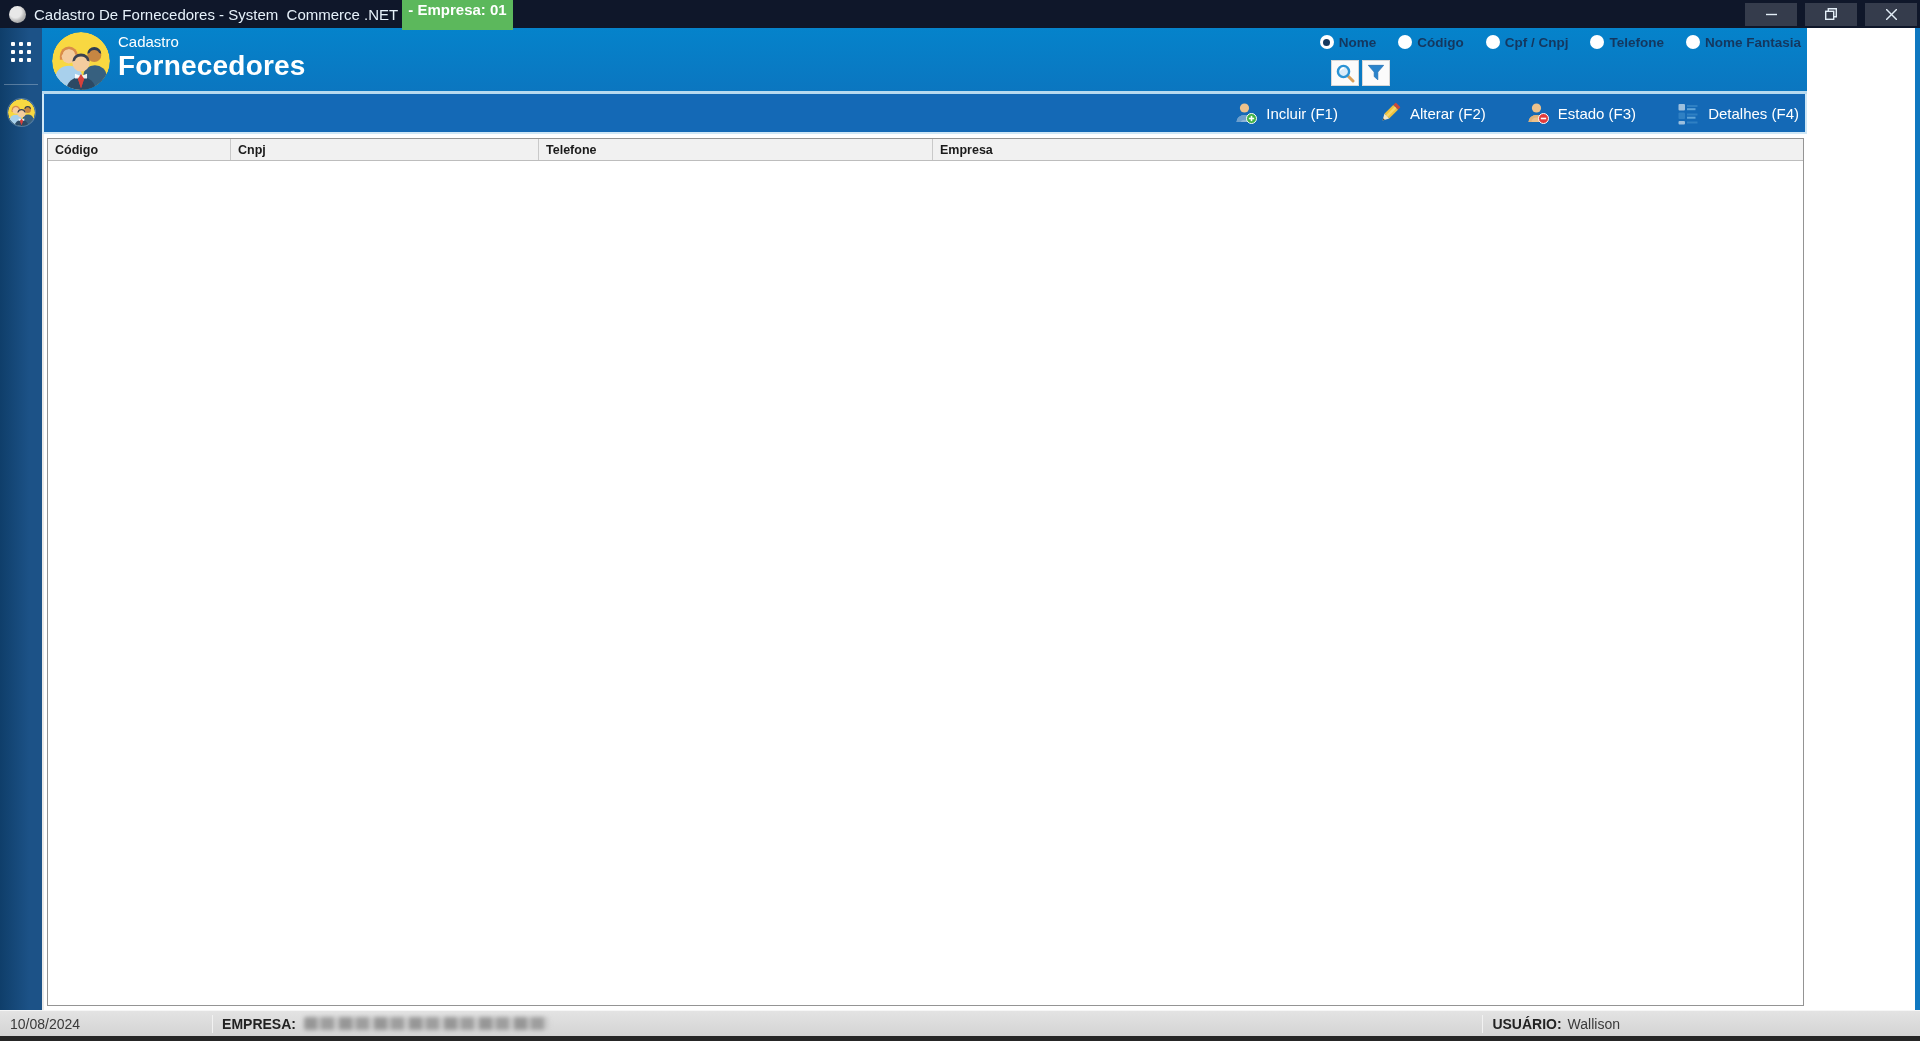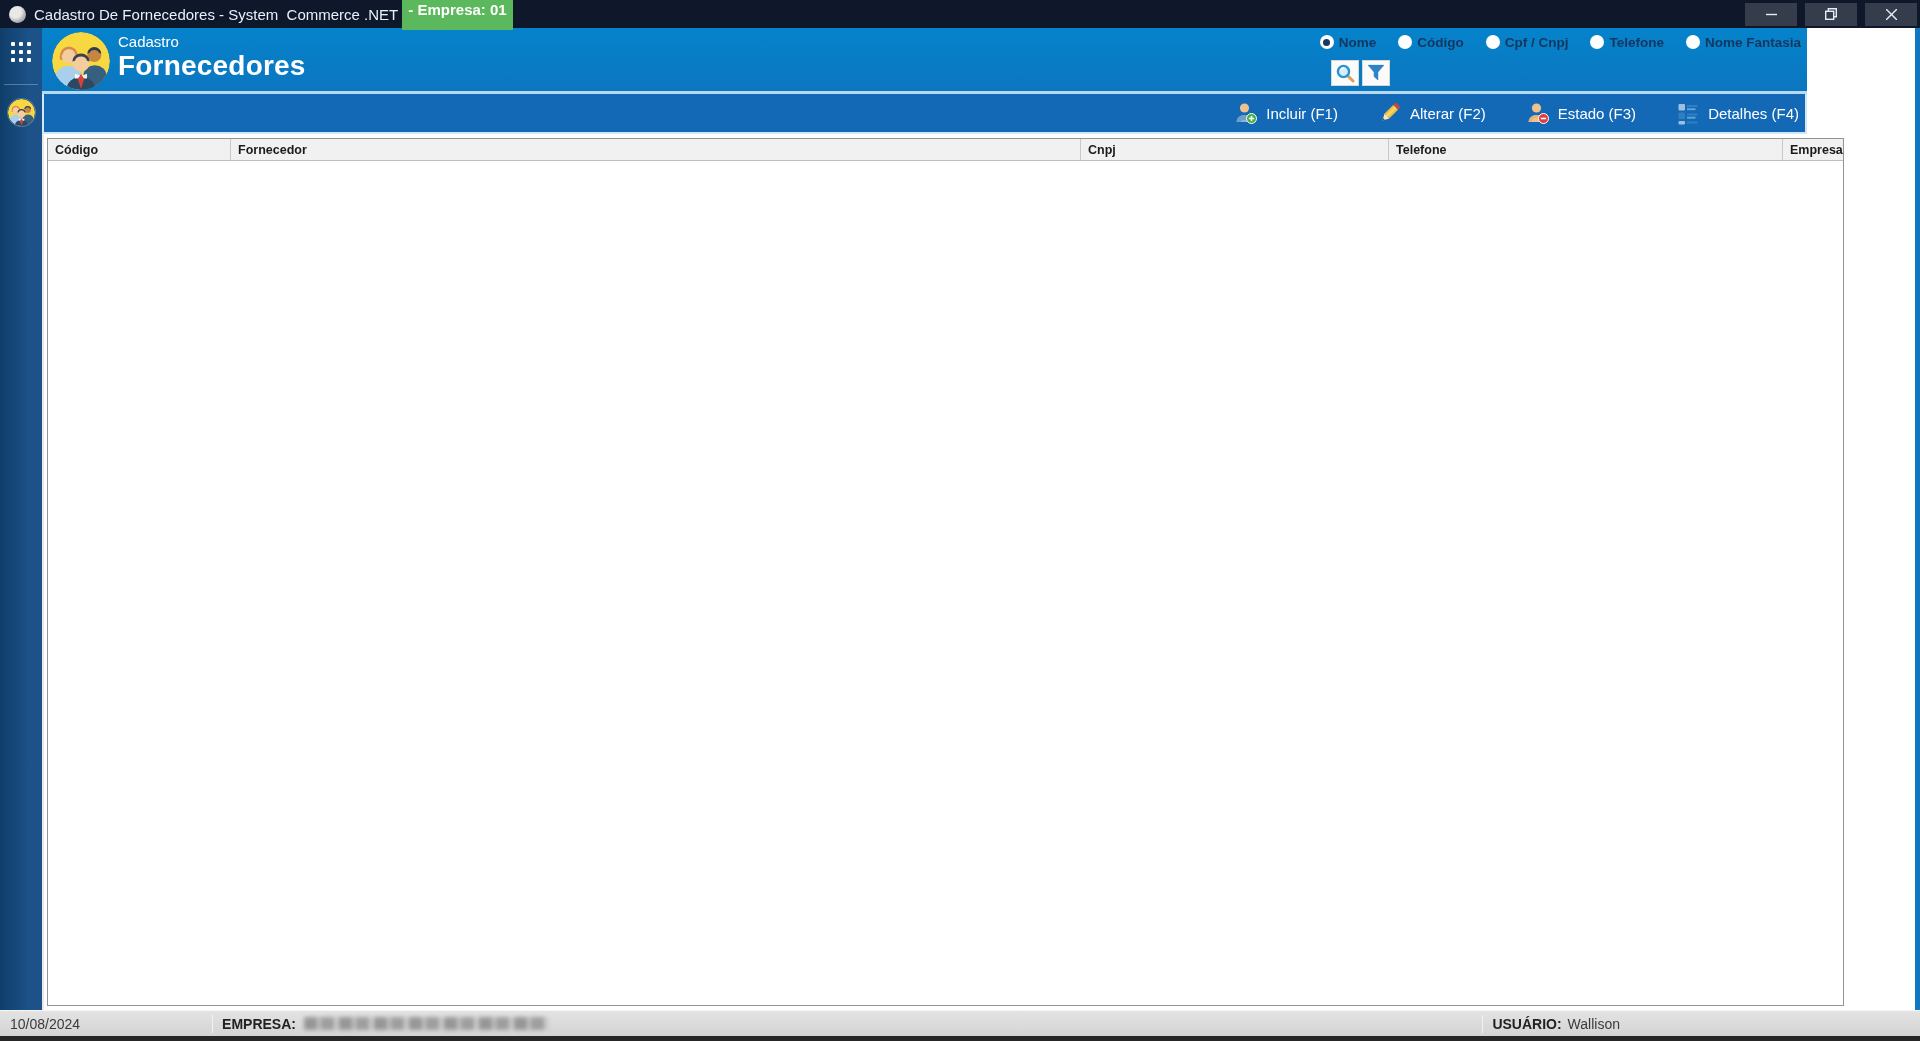--- a/index.html
+++ b/index.html
@@ -251,21 +251,20 @@
         <rect x="11" y="20.5" width="10.5" height="2" fill="#2f80c3"></rect>
       </svg>
       <span>Detalhes (F4)</span>
     </div>
   </div>
 
   <div class="content">
     <div class="grid">
       <div class="grid-header">
         <div class="grid-col col-codigo">Código</div>
-        <div class="grid-col col-fornecedor">Fornecedor</div>
         <div class="grid-col col-cnpj">Cnpj</div>
         <div class="grid-col col-telefone">Telefone</div>
         <div class="grid-col col-estado">Empresa</div>
       </div>
       <div class="grid-body"></div>
     </div>
   </div>
 </div>
 
 <div class="statusbar">

